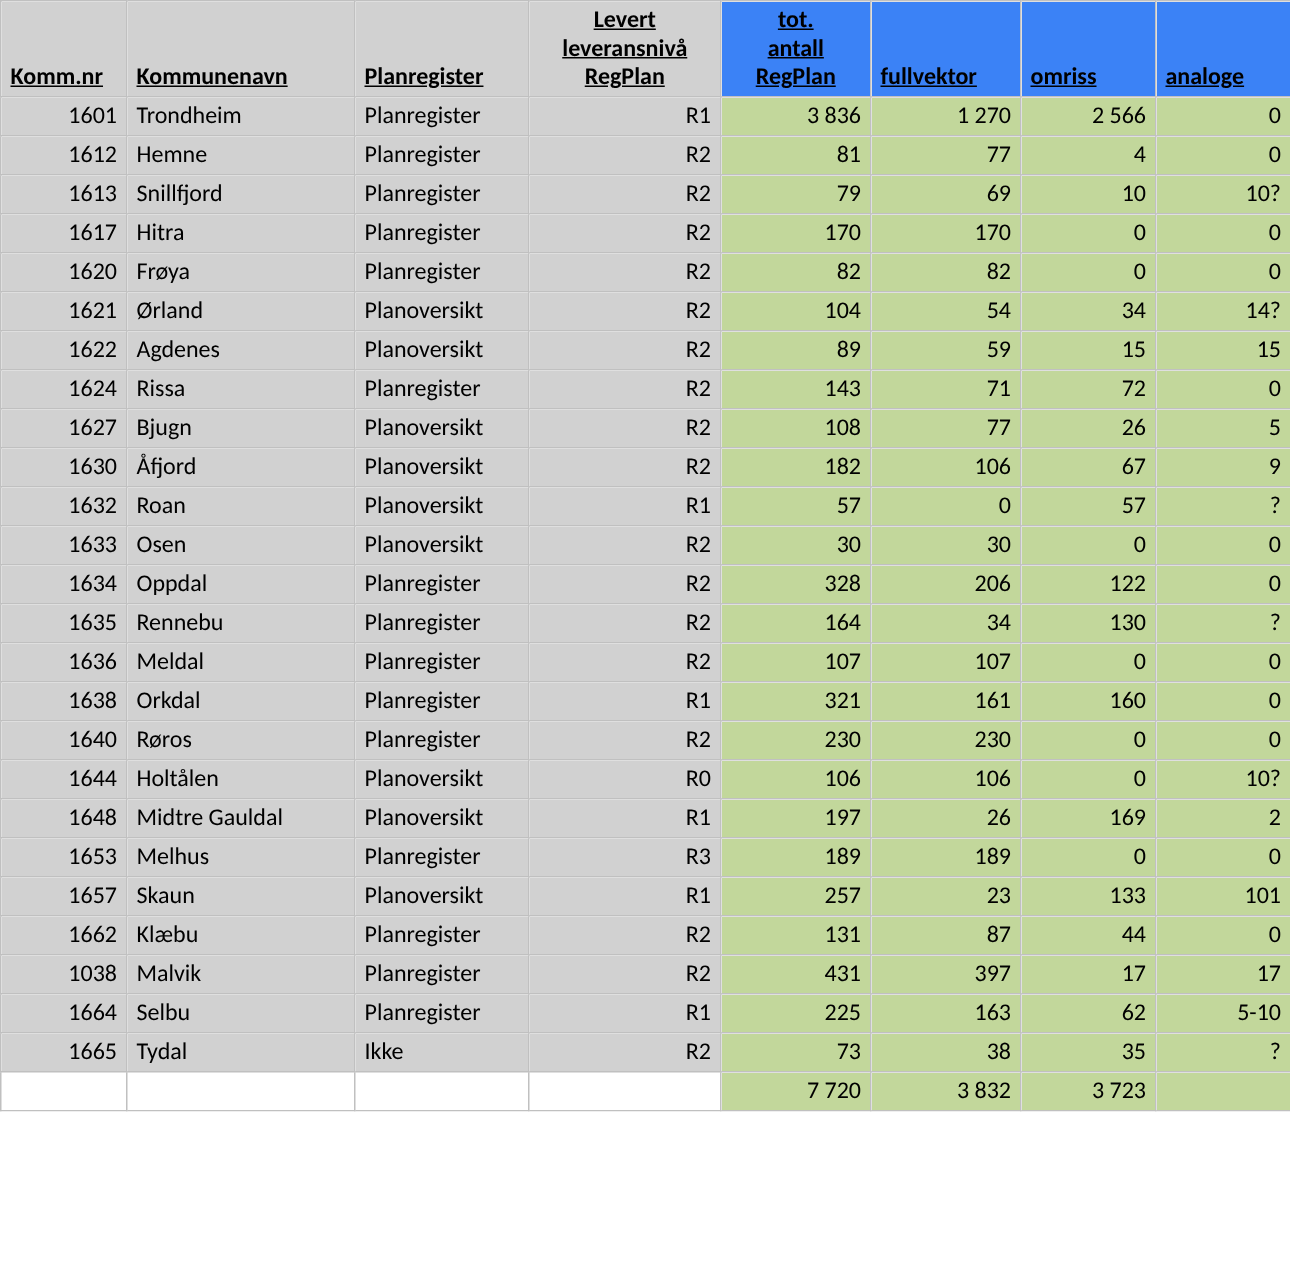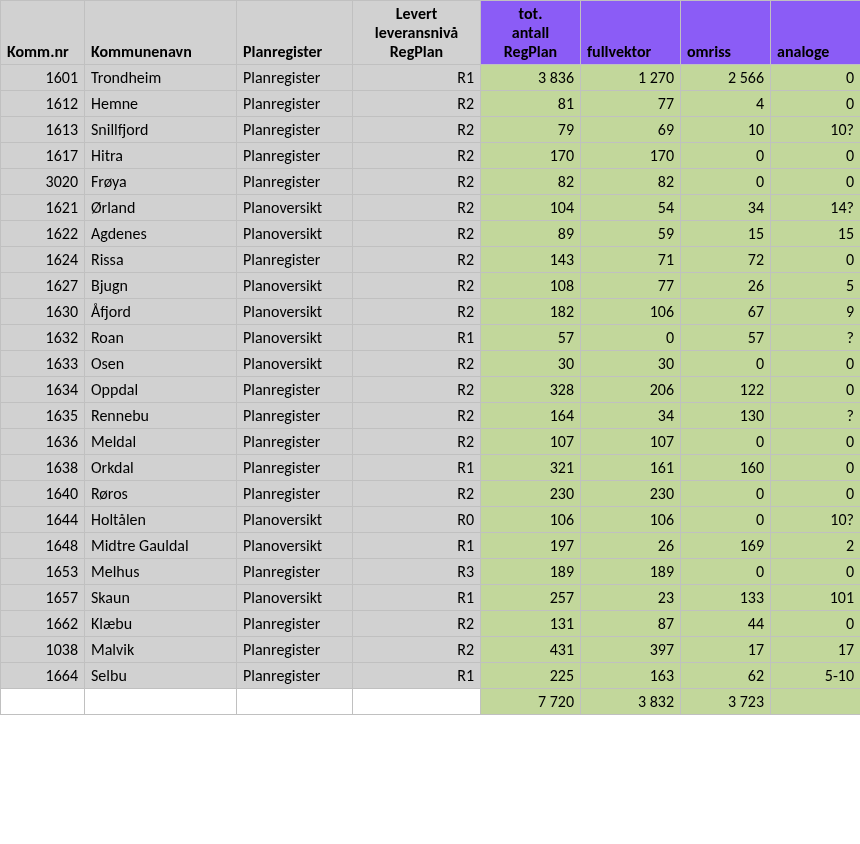--- a/index.html
+++ b/index.html
@@ -20,23 +20,24 @@
     height: 22px;
     box-sizing: border-box;
     white-space: nowrap;
     overflow: hidden;
   }
   thead th {
     background: #d1d1d1;
     font-weight: bold;
     vertical-align: bottom;
     text-align: left;
+    text-decoration: underline;
   }
   thead th.green {
-    background: #8b5cf6;
+    background: #3b82f6;
   }
   thead th.center { text-align: center; }
   tbody td.grey { background: #d1d1d1; }
   tbody td.green { background: #c2d79b; }
   tbody td.right { text-align: right; }
   tbody td.center { text-align: right; }
   tbody td.bold { font-weight: normal; }
   tbody tr.total td { background: #c2d79b; }
   tbody tr.total td.grey-blank { background: #ffffff; }
   .col-komm { width: 84px; }
@@ -117,21 +118,21 @@
         <td class="grey right">1617</td>
         <td class="grey">Hitra</td>
         <td class="grey">Planregister</td>
         <td class="grey center">R2</td>
         <td class="green right bold">170</td>
         <td class="green right bold">170</td>
         <td class="green right">0</td>
         <td class="green right">0</td>
       </tr>
       <tr>
-        <td class="grey right">3020</td>
+        <td class="grey right">1620</td>
         <td class="grey">Frøya</td>
         <td class="grey">Planregister</td>
         <td class="grey center">R2</td>
         <td class="green right bold">82</td>
         <td class="green right bold">82</td>
         <td class="green right">0</td>
         <td class="green right">0</td>
       </tr>
       <tr>
         <td class="grey right">1621</td>
@@ -315,20 +316,30 @@
       </tr>
       <tr>
         <td class="grey right">1664</td>
         <td class="grey">Selbu</td>
         <td class="grey">Planregister</td>
         <td class="grey center">R1</td>
         <td class="green right bold">225</td>
         <td class="green right bold">163</td>
         <td class="green right">62</td>
         <td class="green right">5-10</td>
+      </tr>
+      <tr>
+        <td class="grey right">1665</td>
+        <td class="grey">Tydal</td>
+        <td class="grey">Ikke</td>
+        <td class="grey center">R2</td>
+        <td class="green right bold">73</td>
+        <td class="green right bold">38</td>
+        <td class="green right">35</td>
+        <td class="green right">?</td>
       </tr>
       <tr class="total">
         <td class="grey-blank"></td>
         <td class="grey-blank"></td>
         <td class="grey-blank"></td>
         <td class="grey-blank"></td>
         <td class="green right bold">7 720</td>
         <td class="green right">3 832</td>
         <td class="green right">3 723</td>
         <td class="green"></td>

